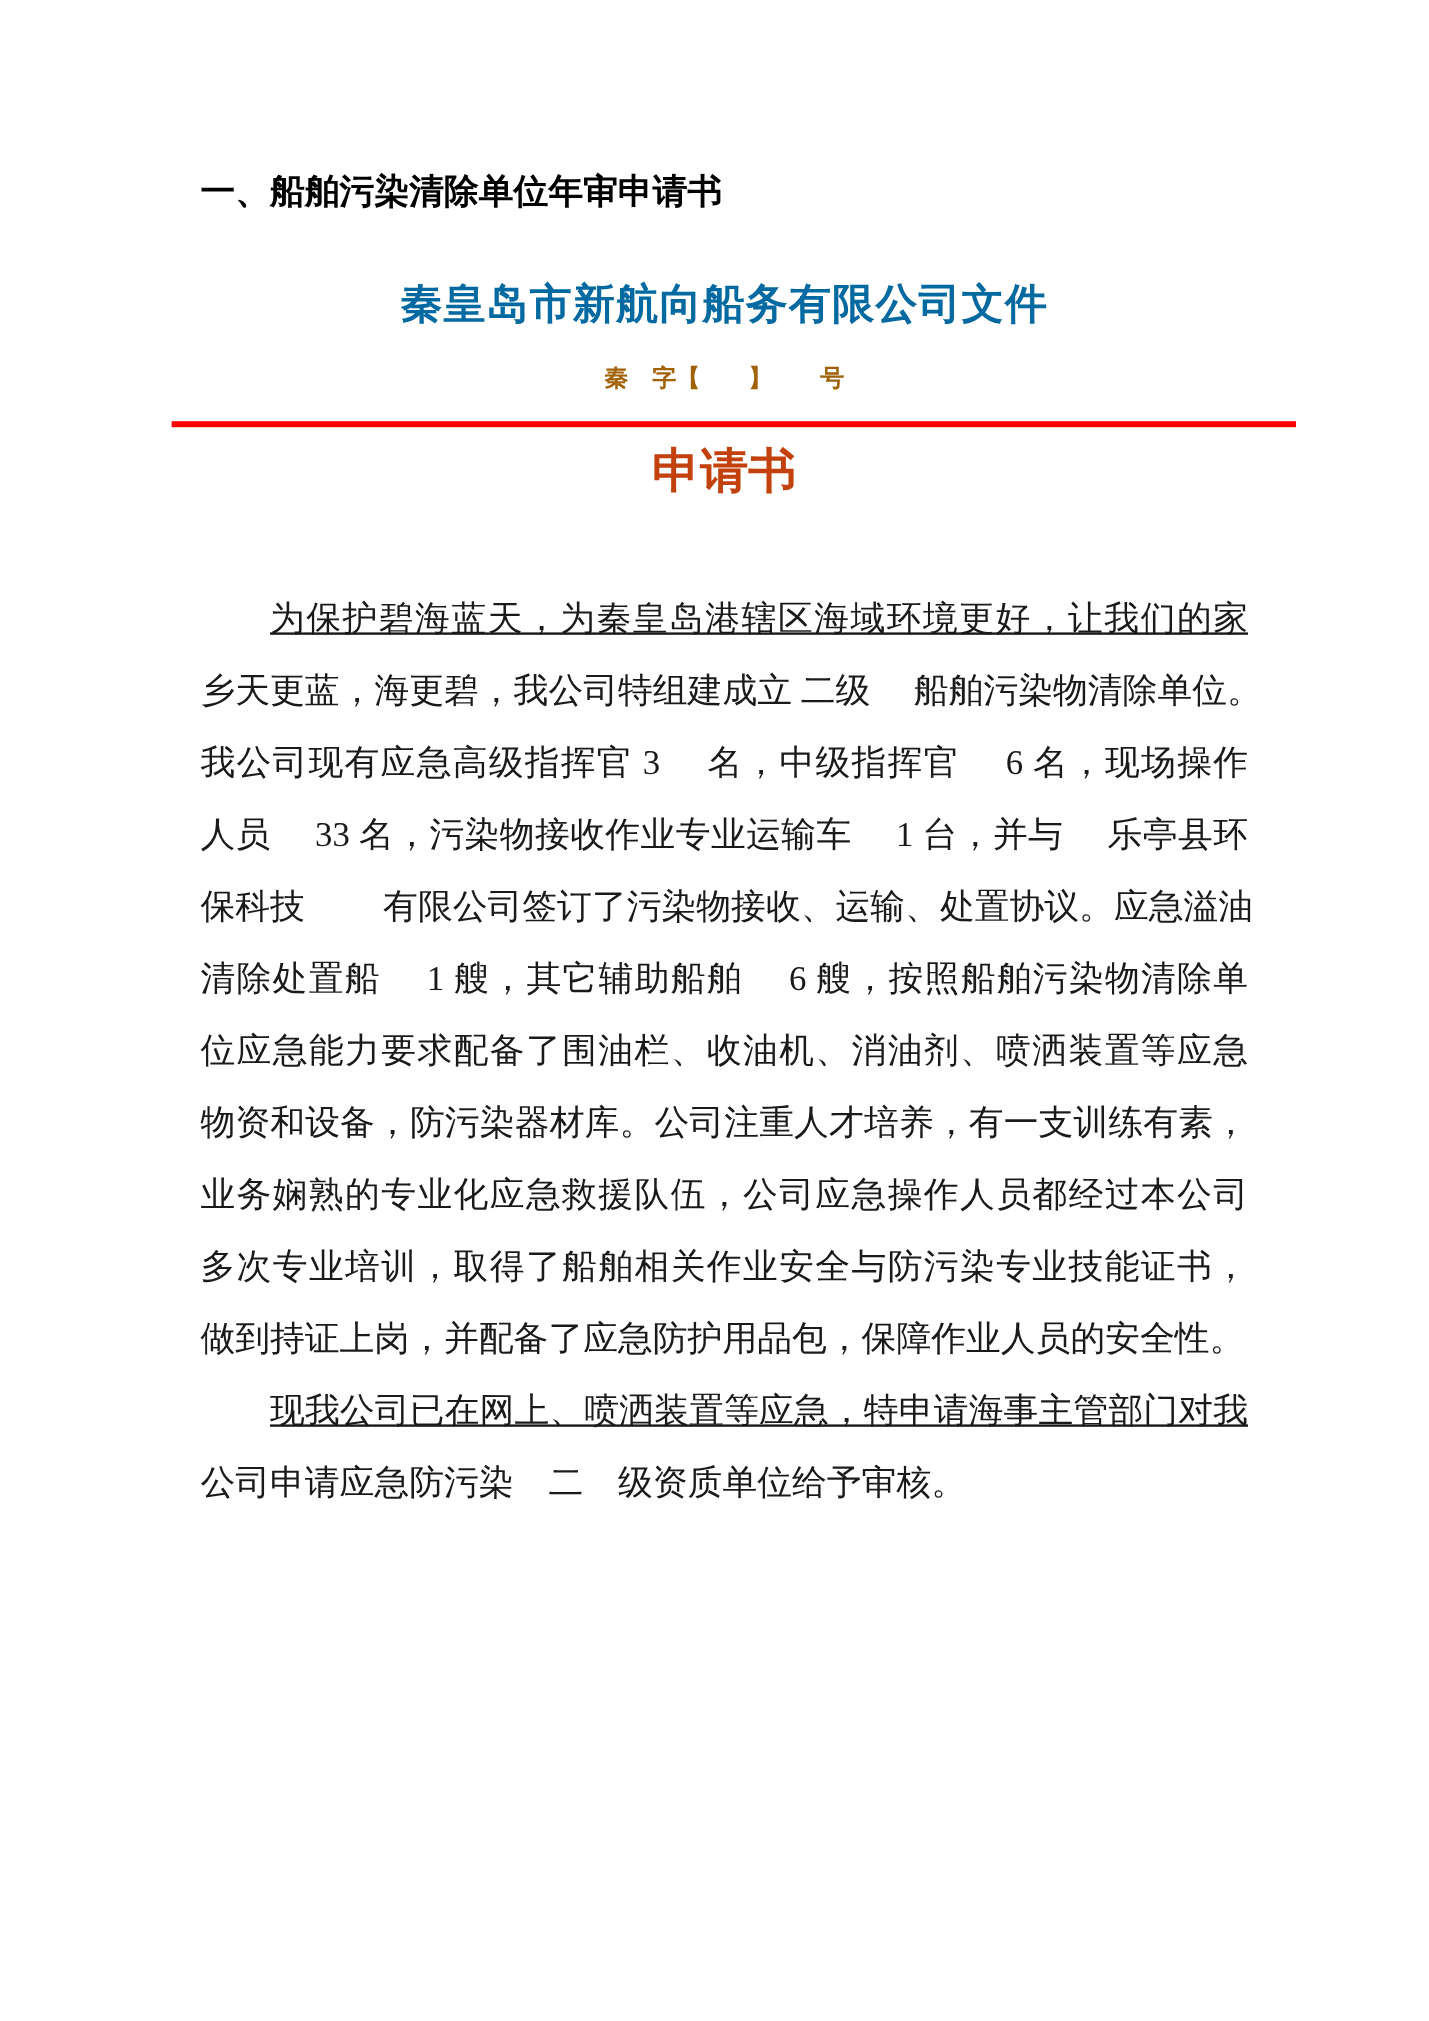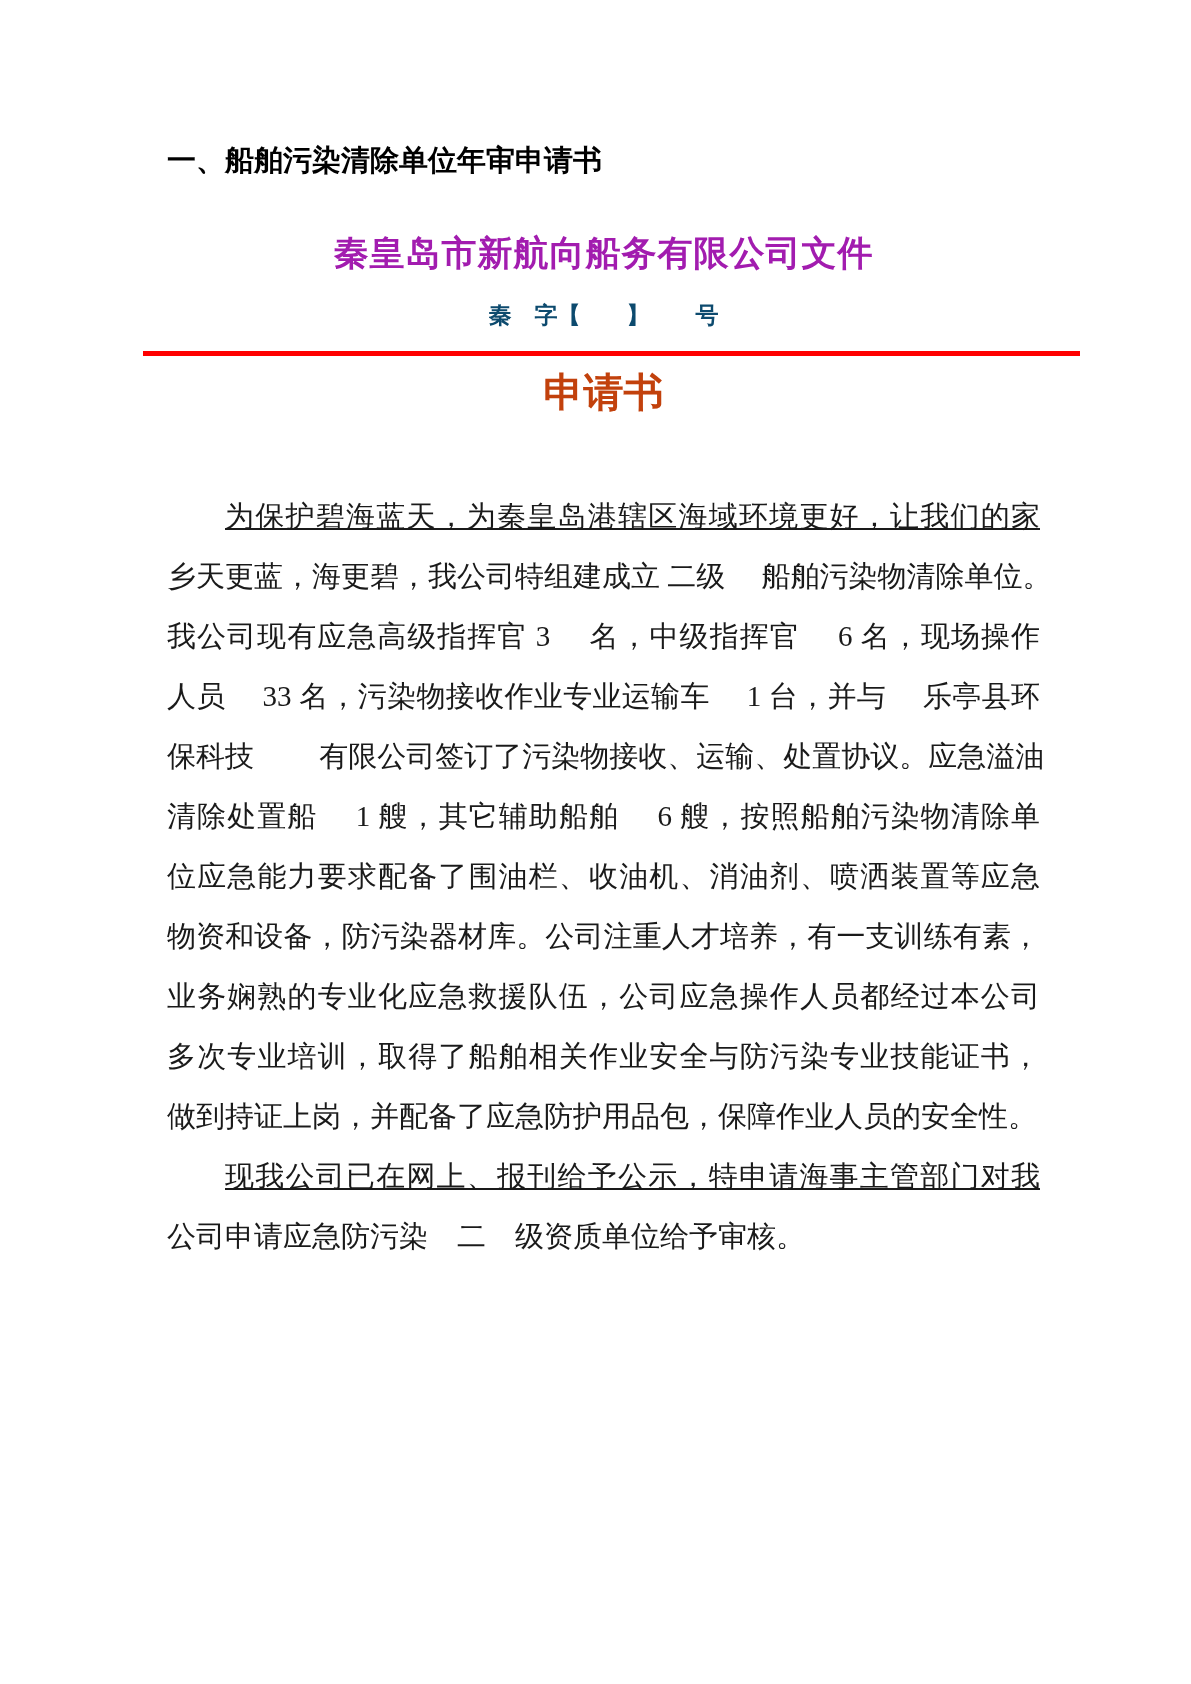--- a/index.html
+++ b/index.html
@@ -24,30 +24,30 @@
     line-height: 36px;
     font-weight: bold;
     color: #000000;
   }
   .red-title {
     margin-top: 54px;
     text-align: center;
     font-size: 35px;
     line-height: 44px;
     font-weight: bold;
-    color: #a21caf;
+    color: #0369a1;
     letter-spacing: 1px;
   }
   .red-number {
     margin-top: 22px;
     text-align: center;
-    font-size: 23px;
+    font-size: 20px;
     line-height: 36px;
     font-weight: bold;
-    color: #0c4a6e;
+    color: #a16207;
   }
   .red-rule {
     margin-top: 17px;
     margin-left: -24px;
     width: 937px;
     height: 5px;
     background: #ff0000;
   }
   .salutation {
     margin-top: 74px;
@@ -114,19 +114,19 @@
     <div class="line">乡天更蓝，海更碧，我公司特组建成立 二级　 船舶污染物清除单位。</div>
     <div class="line">我公司现有应急高级指挥官 3　 名，中级指挥官　 6 名，现场操作</div>
     <div class="line">人员　 33 名，污染物接收作业专业运输车　 1 台，并与　 乐亭县环</div>
     <div class="line">保科技　　 有限公司签订了污染物接收、运输、处置协议。应急溢油</div>
     <div class="line">清除处置船　 1 艘，其它辅助船舶　 6 艘，按照船舶污染物清除单</div>
     <div class="line">位应急能力要求配备了围油栏、收油机、消油剂、喷洒装置等应急</div>
     <div class="line">物资和设备，防污染器材库。公司注重人才培养，有一支训练有素，</div>
     <div class="line">业务娴熟的专业化应急救援队伍，公司应急操作人员都经过本公司</div>
     <div class="line">多次专业培训，取得了船舶相关作业安全与防污染专业技能证书，</div>
     <div class="line para-end">做到持证上岗，并配备了应急防护用品包，保障作业人员的安全性。</div>
-    <div class="line indent">现我公司已在网上、报刊给予公示，特申请海事主管部门对我</div>
+    <div class="line indent">现我公司已在网上、喷洒装置等应急，特申请海事主管部门对我</div>
     <div class="line para-end">公司申请应急防污染　二　级资质单位给予审核。</div>
   </div>
 
   <div class="page-number">2</div>
 
 </div>
 
 </body></html>

